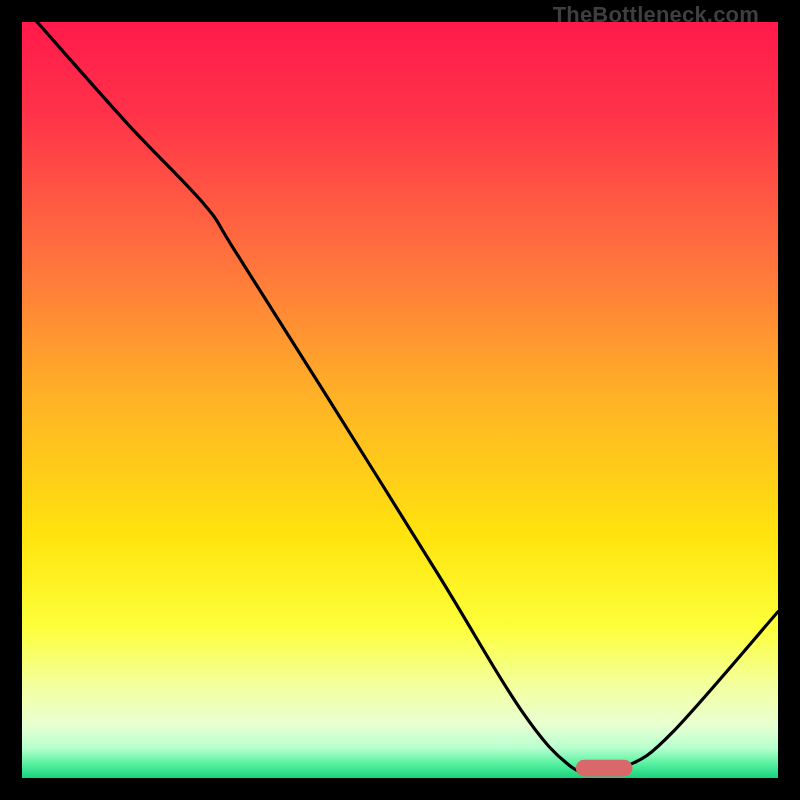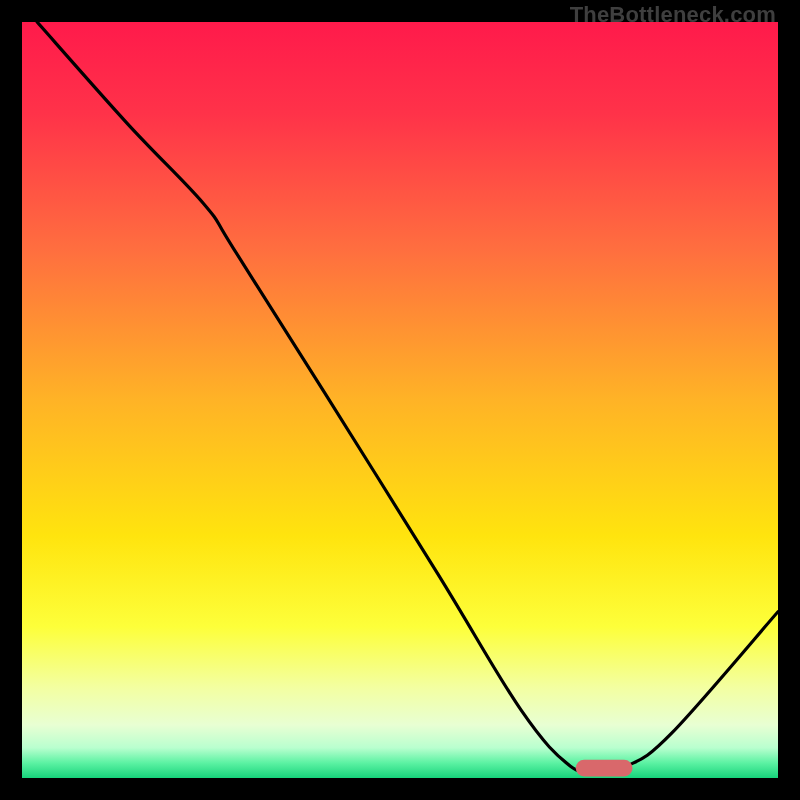--- a/index.html
+++ b/index.html
@@ -15,21 +15,21 @@
     position: absolute;
     left: 22px;
     top: 22px;
     width: 756px;
     height: 756px;
     background: #000;
   }
   .watermark {
     position: absolute;
     top: 2px;
-    right: 24px;
+    right: 41px;
     font-size: 22px;
     font-weight: 600;
     color: #3f3f3f;
     letter-spacing: 0.2px;
   }
   svg {
     display: block;
   }
 </style>
 </head>

